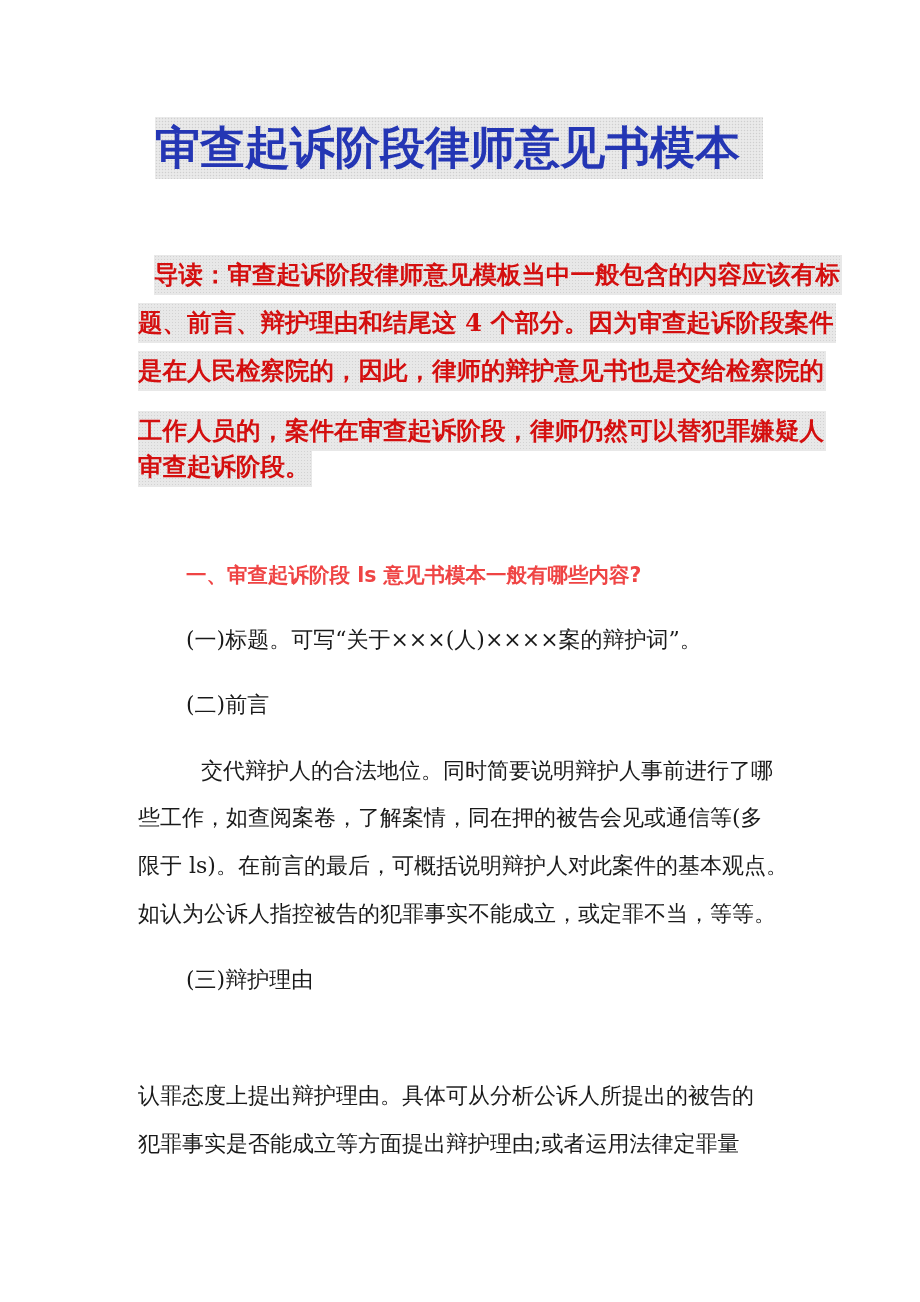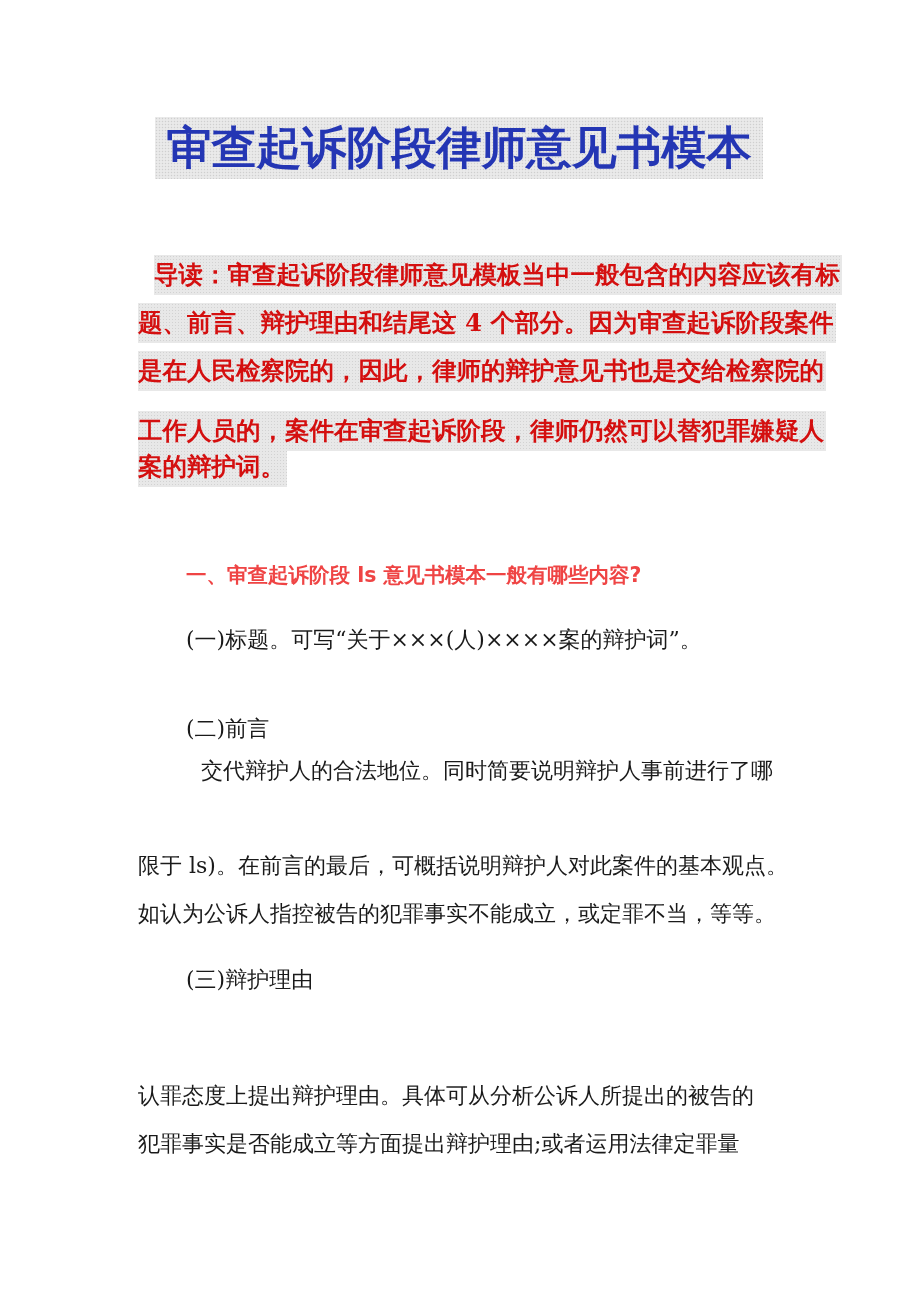--- a/index.html
+++ b/index.html
@@ -32,21 +32,21 @@
         radial-gradient(#f4f4f4 0.8px, transparent 0.9px);
       background-size: 3px 3px, 3px 3px;
       background-position: 0 0, 1.5px 1.5px;
     }
     .title {
       position: absolute;
       left: 0; top: 0;
       width: 608px;
       height: 62px;
       line-height: 62px;
-      text-align: center;
+      text-align: left;
       font-family: "DejaVu Sans", "Liberation Sans", sans-serif;
       font-weight: bold;
       font-size: 45px;
       letter-spacing: 0px;
       color: #2436b4;
       white-space: nowrap;
     }
     .intro {
       position: absolute;
       left: 138px;
@@ -92,21 +92,21 @@
     }
     .text {
       position: absolute;
       font-family: "DejaVu Serif", "Liberation Serif", serif;
       font-size: 22px;
       color: #1a1a1a;
       white-space: nowrap;
       line-height: 30px;
     }
     .sub1 { left: 186px; top: 625px; }
-    .sub2 { left: 186px; top: 690px; margin-top: 24px; }
+    .sub2 { left: 186px; top: 690px; }
     .p1-l0 { left: 186px; top: 756px; margin-left: 15px; }
     .p1-l1 { left: 138px; top: 803px; }
     .p1-l2 { left: 138px; top: 851px; }
     .p1-l3 { left: 138px; top: 899px; }
     .sub3 { left: 186px; top: 965px; }
     .p2-l0 { left: 186px; top: 1033px; }
     .p2-l1 { left: 138px; top: 1081px; }
     .p2-l2 { left: 138px; top: 1129px; }
   </style>
 </head>
@@ -125,31 +125,32 @@
     <div class="intro-line l1">
       <span>题、前言、辩护理由和结尾这 4 个部分。因为审查起诉阶段案件</span>
     </div>
     <div class="intro-line l2">
       <span>是在人民检察院的，因此，律师的辩护意见书也是交给检察院的</span>
     </div>
     <div class="intro-line l3">
       <span>工作人员的，案件在审查起诉阶段，律师仍然可以替犯罪嫌疑人</span>
     </div>
     <div class="intro-line l4">
-      <span>案的辩护词。</span>
+      <span>审查起诉阶段。</span>
     </div>
   </div>
 
   <div class="section-heading">一、审查起诉阶段 ls 意见书模本一般有哪些内容?</div>
 
   <div class="text sub1">(一)标题。可写“关于×××(人)××××案的辩护词”。</div>
 
   <div class="text sub2">(二)前言</div>
 
   <div class="text p1-l0">交代辩护人的合法地位。同时简要说明辩护人事前进行了哪</div>
+  <div class="text p1-l1">些工作，如查阅案卷，了解案情，同在押的被告会见或通信等(多</div>
   <div class="text p1-l2">限于 ls)。在前言的最后，可概括说明辩护人对此案件的基本观点。</div>
   <div class="text p1-l3">如认为公诉人指控被告的犯罪事实不能成立，或定罪不当，等等。</div>
 
   <div class="text sub3">(三)辩护理由</div>
 
   <div class="text p2-l1">认罪态度上提出辩护理由。具体可从分析公诉人所提出的被告的</div>
   <div class="text p2-l2">犯罪事实是否能成立等方面提出辩护理由;或者运用法律定罪量</div>
 
 </div>
 

